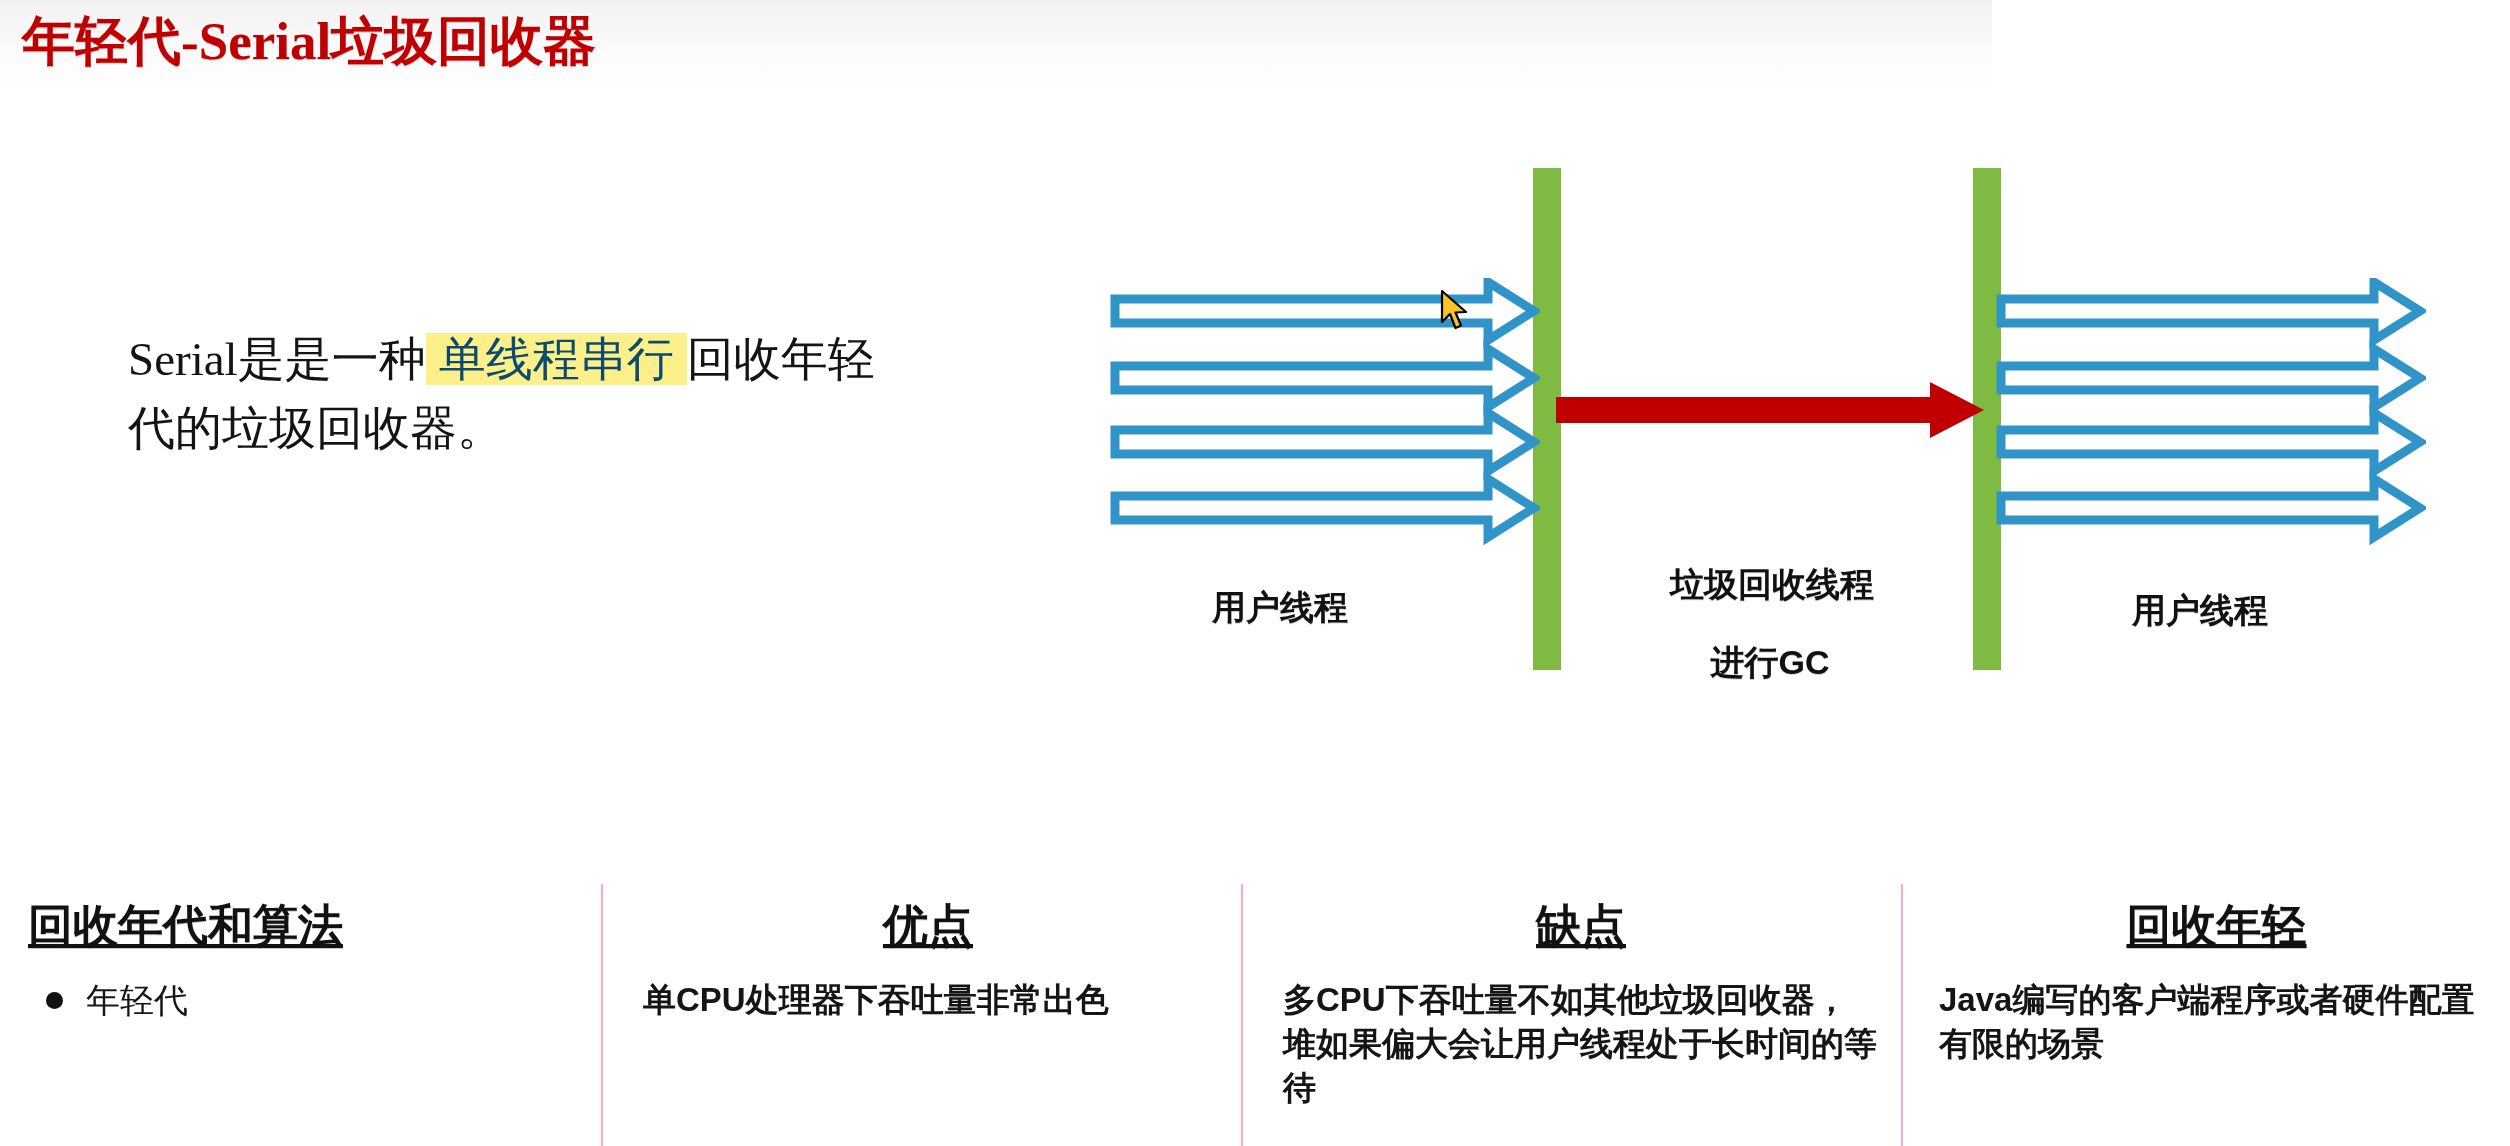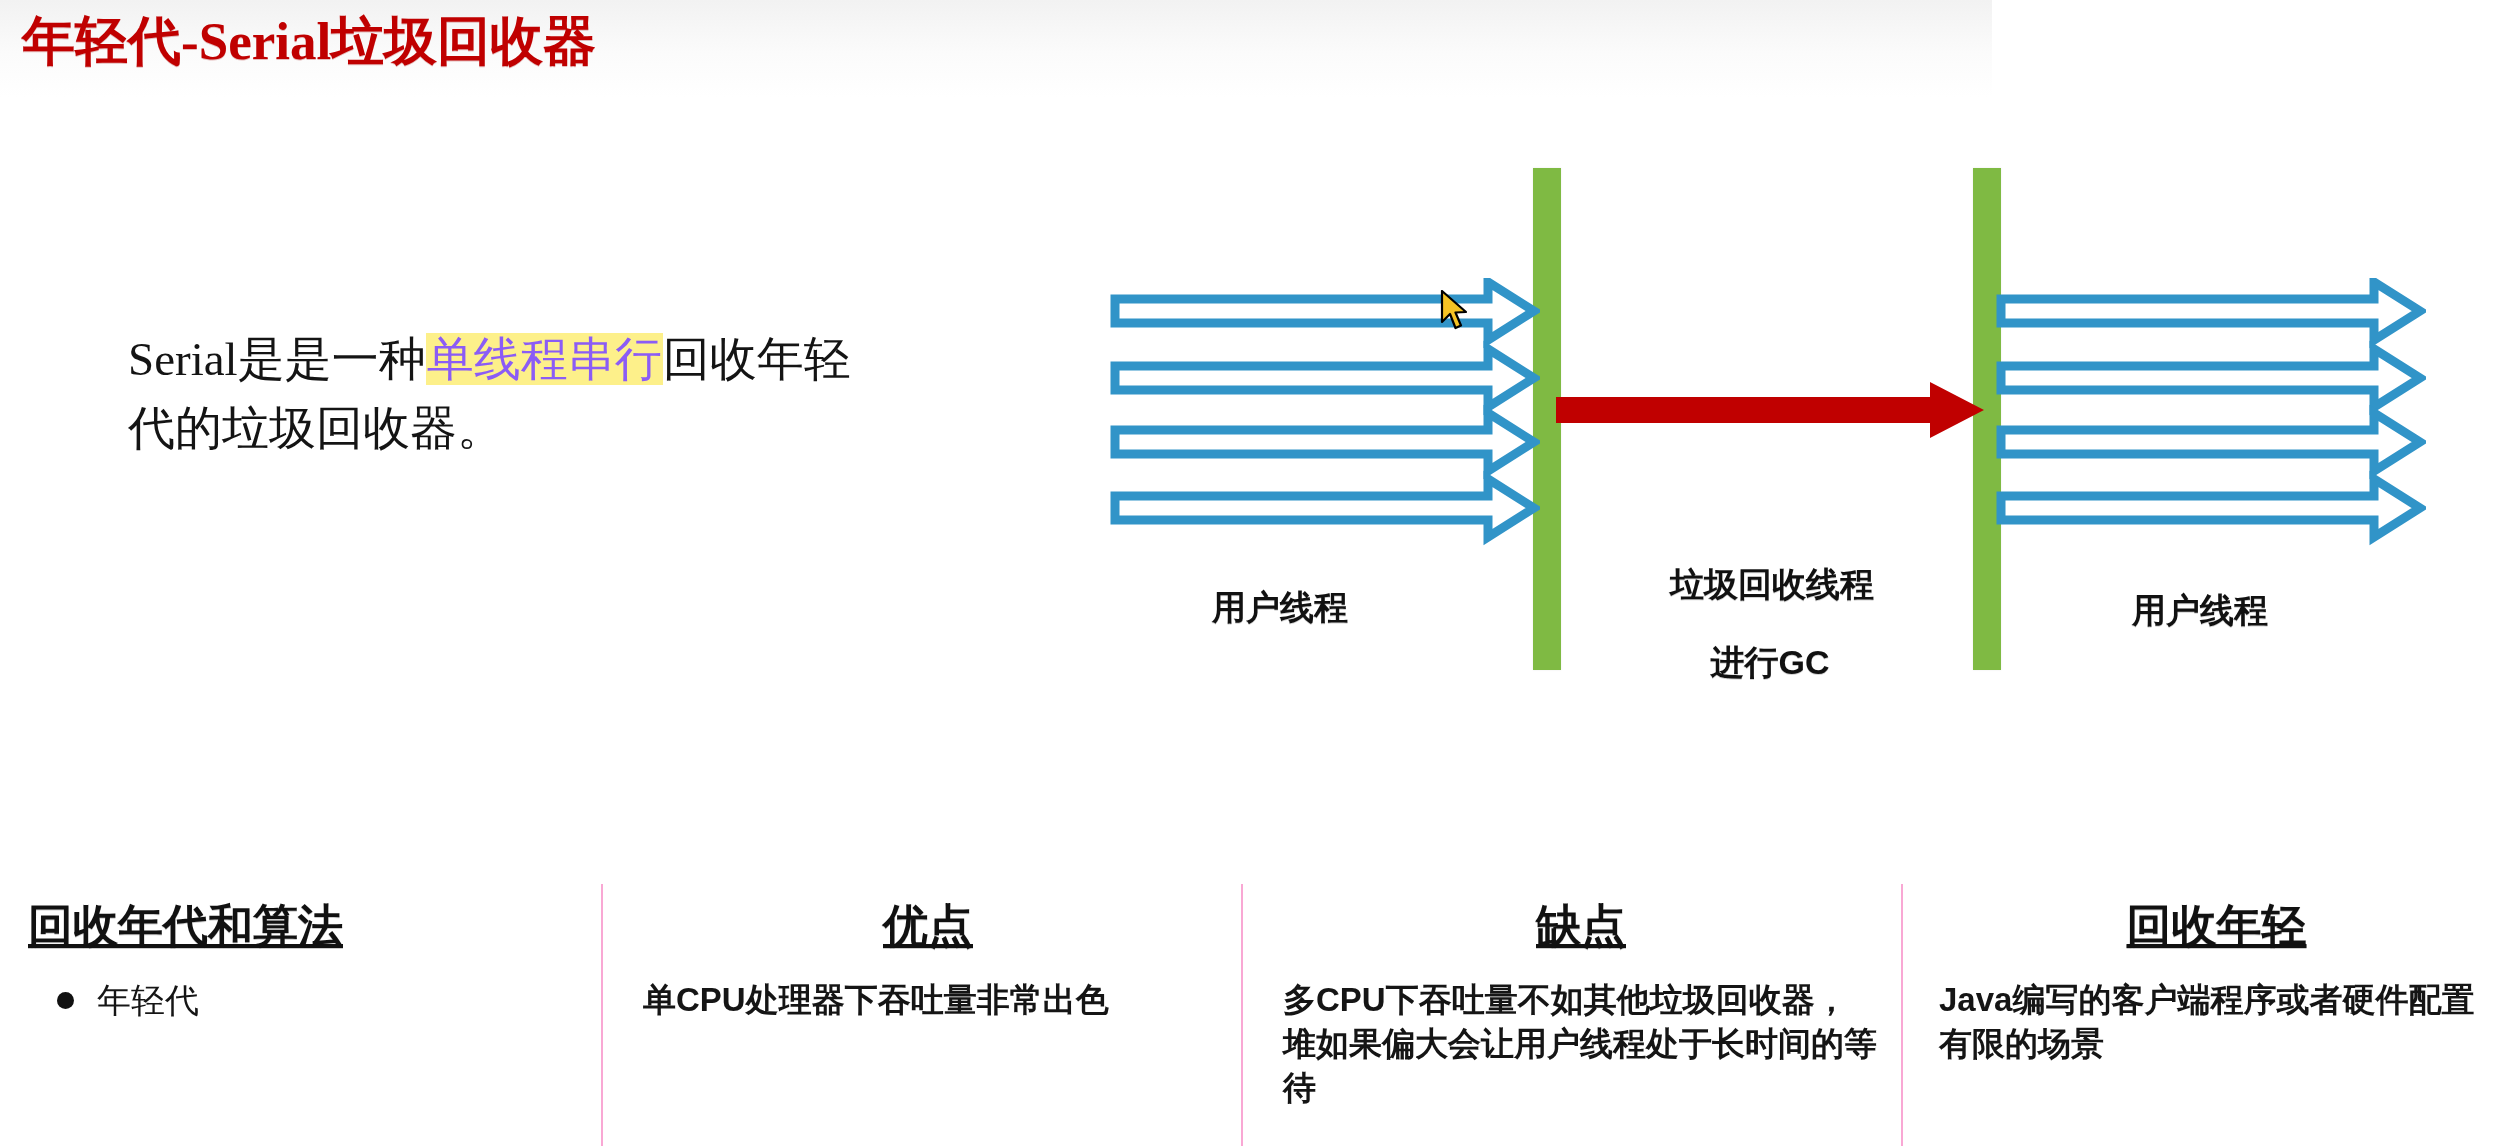--- a/index.html
+++ b/index.html
@@ -46,23 +46,23 @@
     font-family: "Liberation Serif", "DejaVu Serif", serif;
     font-size: 47px;
     line-height: 1.18;
     color: #141414;
   }
   #description .line {
     white-space: nowrap;
     margin-bottom: 14px;
   }
   .hl {
-    color: #8b5cf6;
+    color: #0c4a6e;
     background: #fdf08a;
-    padding: 0 1px;
+    padding: 0 13px;
   }
 
   
   #diagram {
     position: absolute;
     left: 0; top: 0;
     width: 2212px;
     height: 780px;
     pointer-events: none;
   }
@@ -132,21 +132,21 @@
   #col-3 .col-heading { text-align: center; }
 
   .col-body {
     font-size: 33px;
     line-height: 1.34;
     color: #151515;
     font-weight: bold;
   }
   ul.bullets {
     list-style: none;
-    margin: 11px;
+    margin: 0;
     padding: 0;
   }
   ul.bullets li {
     position: relative;
     padding-left: 58px;
     margin-bottom: 10px;
     font-size: 34px;
     color: #151515;
   }
   ul.bullets li::before {

